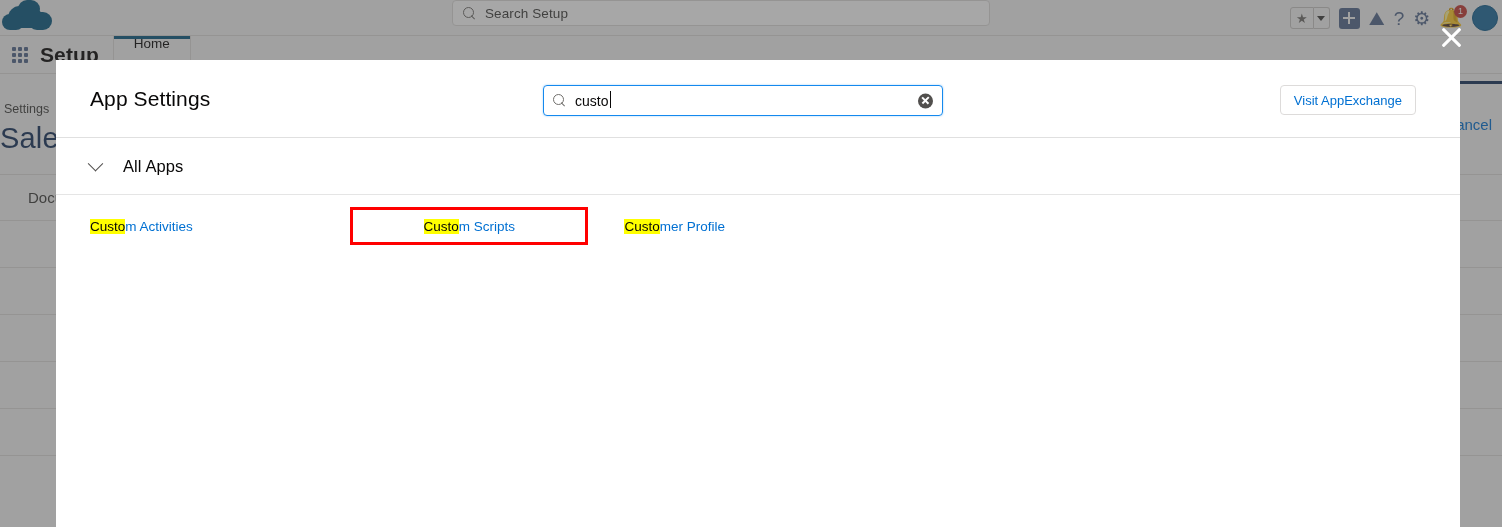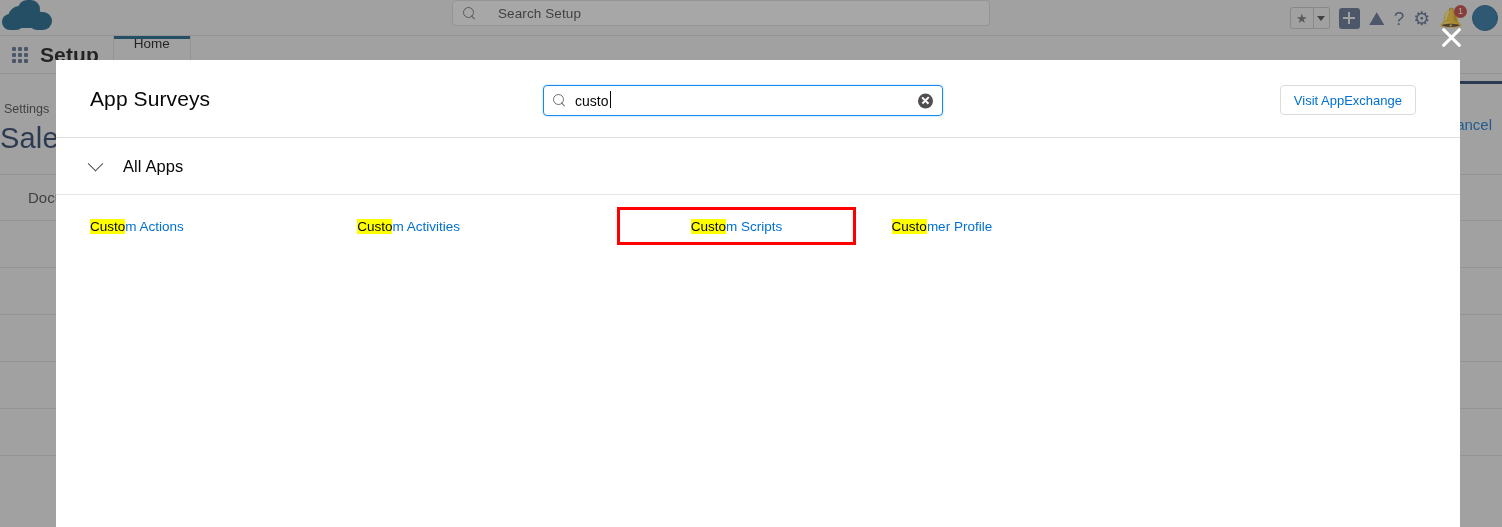--- a/index.html
+++ b/index.html
@@ -56,21 +56,21 @@
   .gh-search {
     position: absolute;
     left: 452px; top: 0px;
     width: 538px; height: 26px;
     background: #ffffff;
     border: 1px solid #dddbda;
     border-radius: 4px;
     display: flex;
     align-items: center;
     padding: 0 10px;
-    gap: 22px;
+    gap: 9px;
   }
   .gh-search .ph {
     font-size: 13.5px;
     color: #3e3e3c;
     letter-spacing: 0.1px;
   }
   .mag {
     width: 13px; height: 13px;
     position: relative;
     flex: none;
@@ -514,43 +514,40 @@
     </div>
   </div>
 
   <div class="bg-dim"></div>
 
   <div class="close-x"></div>
 
   <div class="modal">
 
     <div class="modal-header">
-      <div class="modal-title">App Surveys</div>
+      <div class="modal-title">App Settings</div>
 
       <div class="al-search">
         <span class="mag"></span>
         <span class="val">custo</span>
         <span class="clear-btn"></span>
       </div>
 
       <div class="appex-btn">Visit AppExchange</div>
     </div>
 
     <div class="modal-body">
 
       <div class="section-head">
         <span class="chev-dn"></span>
         <span class="section-label">All Apps</span>
       </div>
 
 
       <div class="items-grid">
-        <div class="item-cell">
-          <span class="item-link"><span class="hl">Custo</span><span>m Actions</span></span>
-        </div>
         <div class="item-cell">
           <span class="item-link"><span class="hl">Custo</span><span>m Activities</span></span>
         </div>
         <div class="item-cell boxed">
           <span class="item-link"><span class="hl">Custo</span><span>m Scripts</span></span>
         </div>
         <div class="item-cell">
           <span class="item-link"><span class="hl">Custo</span><span>mer Profile</span></span>
         </div>
       </div>

